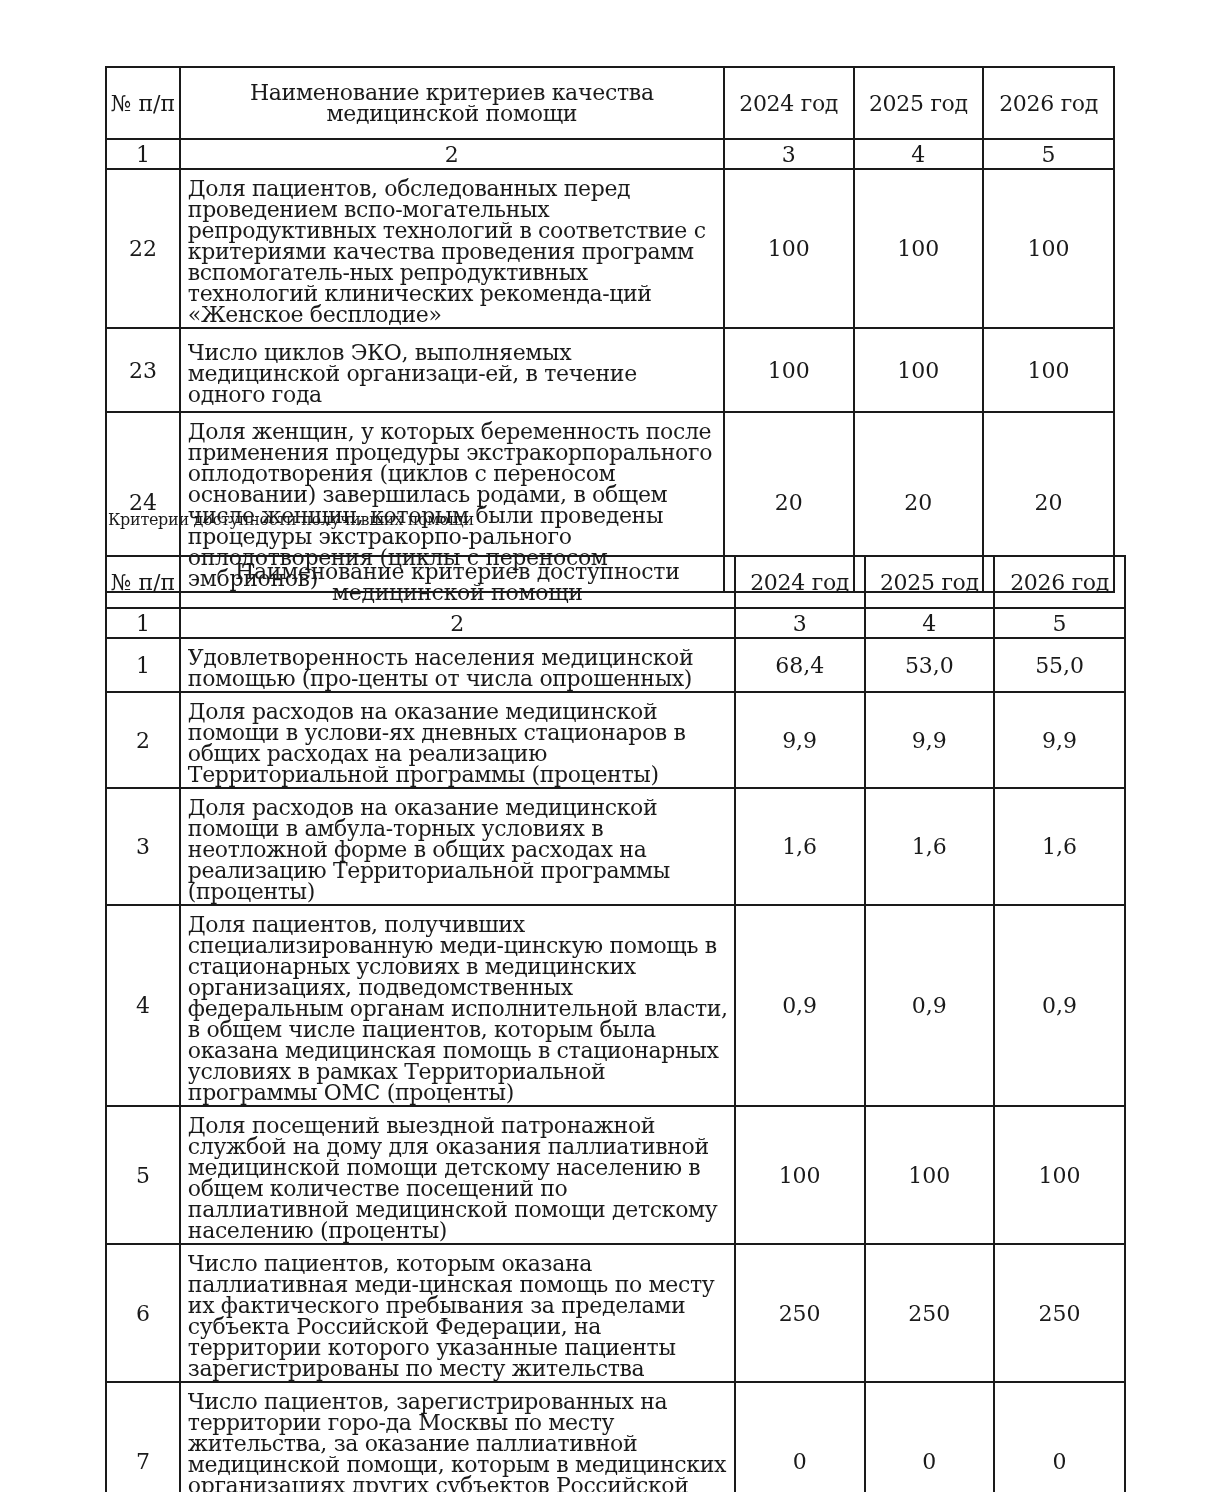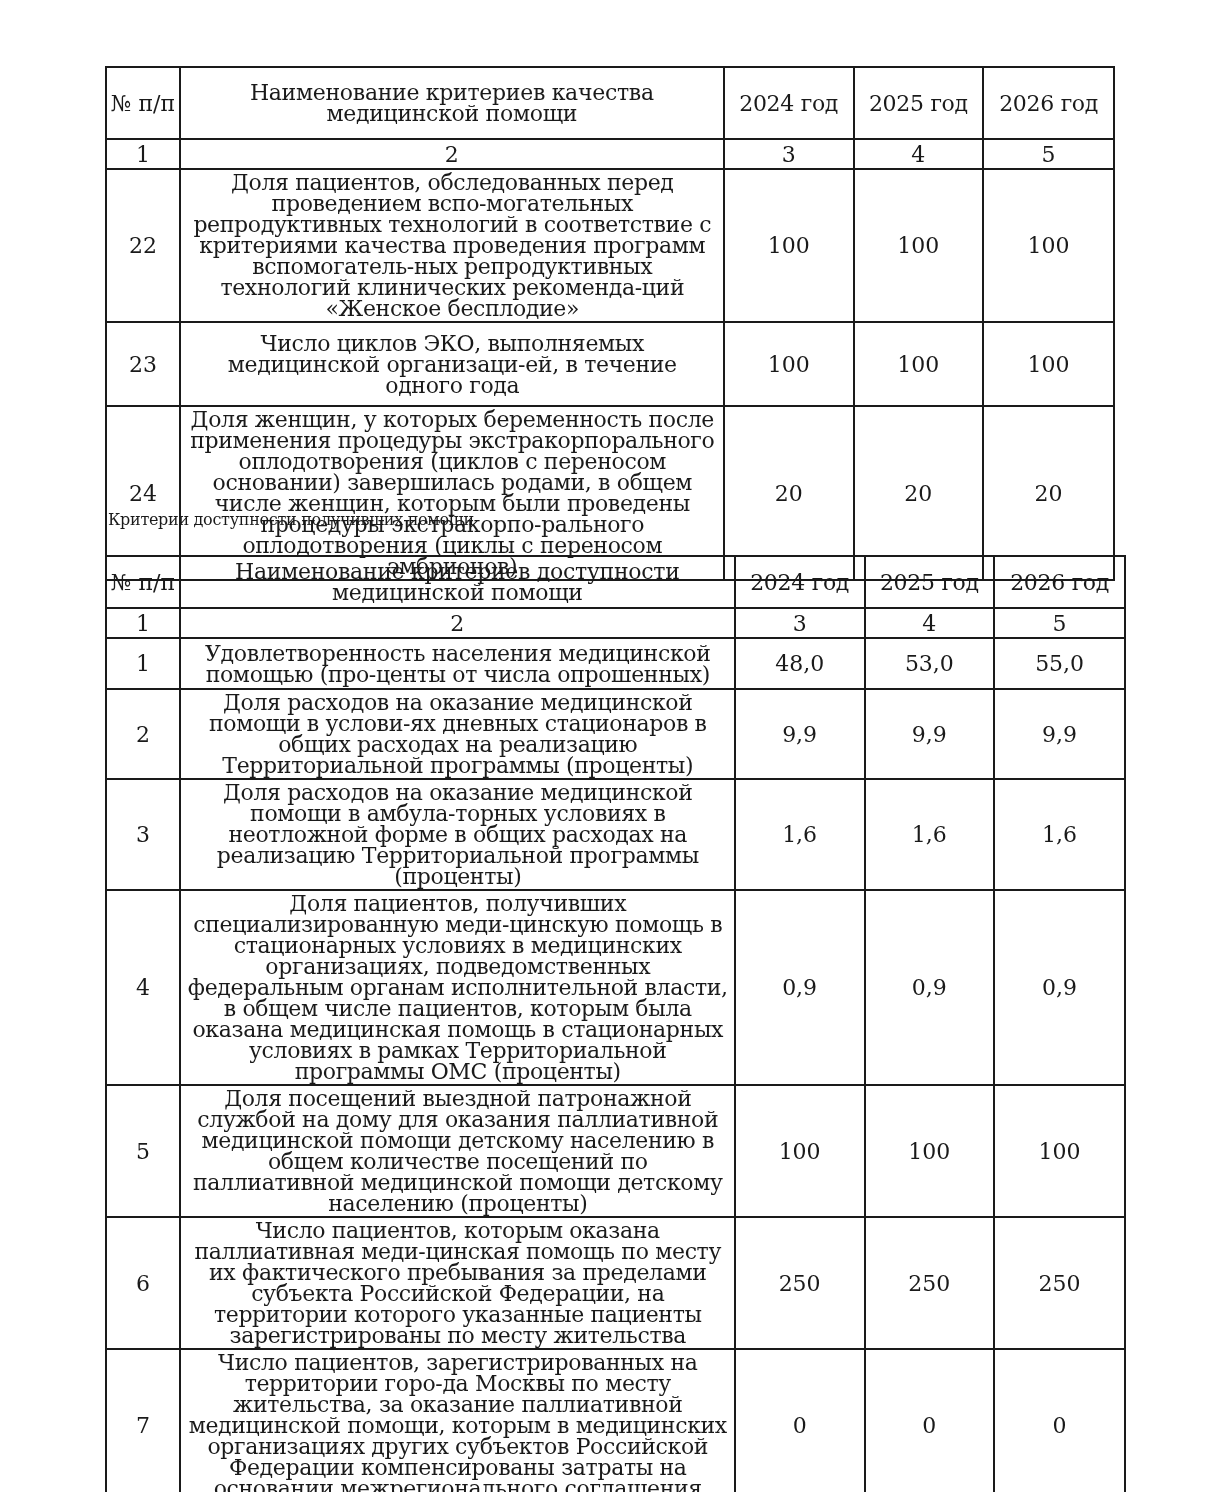--- a/index.html
+++ b/index.html
@@ -1,20 +1,20 @@
 <!DOCTYPE html>
 <html><head>
 <meta charset="utf-8">
 <style>
   html, body { margin: 0; padding: 0; background: #ffffff; }
   body { width: 1205px; height: 1492px; position: relative; font-family: "DejaVu Serif", "Liberation Serif", serif; color: #1a1a1a; }
   table { border-collapse: collapse; position: absolute; font-size: 22px; line-height: 21px; }
   td, th { border: 2px solid #1a1a1a; font-weight: normal; padding: 0; }
   .c { text-align: center; vertical-align: middle; }
-  .t { text-align: center; vertical-align: middle; padding: 2px 6px 2px 7px; letter-spacing: -0.35px; }
+  .t { text-align: left; vertical-align: middle; padding: 8px 6px 2px 7px; letter-spacing: -0.35px; }
   #quality-table { left: 105px; top: 66px; width: 1010px; }
   #access-table { left: 105px; top: 555px; width: 1021px; }
   .hdr-name { white-space: pre-line; letter-spacing: -0.3px; }
   .section-title { position: absolute; left: 108px; top: 510px; font-size: 16px; letter-spacing: -0.3px; }
   .yr { letter-spacing: -0.3px; margin-top: 12px; }
 </style>
 </head>
 <body>
 
 <table id="quality-table">
@@ -91,21 +91,21 @@
       <td class="c">2</td>
       <td class="c">3</td>
       <td class="c">4</td>
       <td class="c">5</td>
     </tr>
   </thead>
   <tbody>
     <tr style="height:51px">
       <td class="c">1</td>
       <td class="t">Удовлетворенность населения медицинской помощью (про-центы от числа опрошенных)</td>
-      <td class="c">48,0</td>
+      <td class="c">68,4</td>
       <td class="c">53,0</td>
       <td class="c">55,0</td>
     </tr>
     <tr style="height:72px">
       <td class="c">2</td>
       <td class="t">Доля расходов на оказание медицинской помощи в услови-ях дневных стационаров в общих расходах на реализацию Территориальной программы (проценты)</td>
       <td class="c">9,9</td>
       <td class="c">9,9</td>
       <td class="c">9,9</td>
     </tr>

